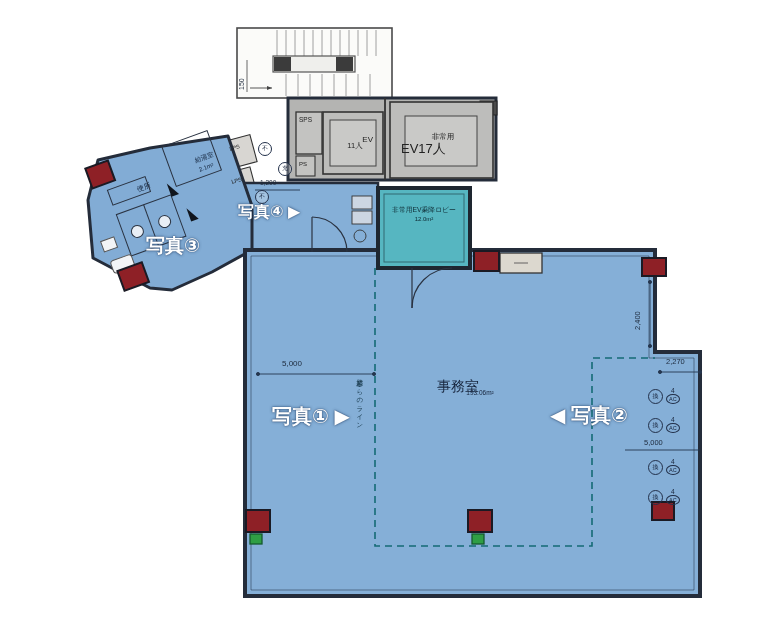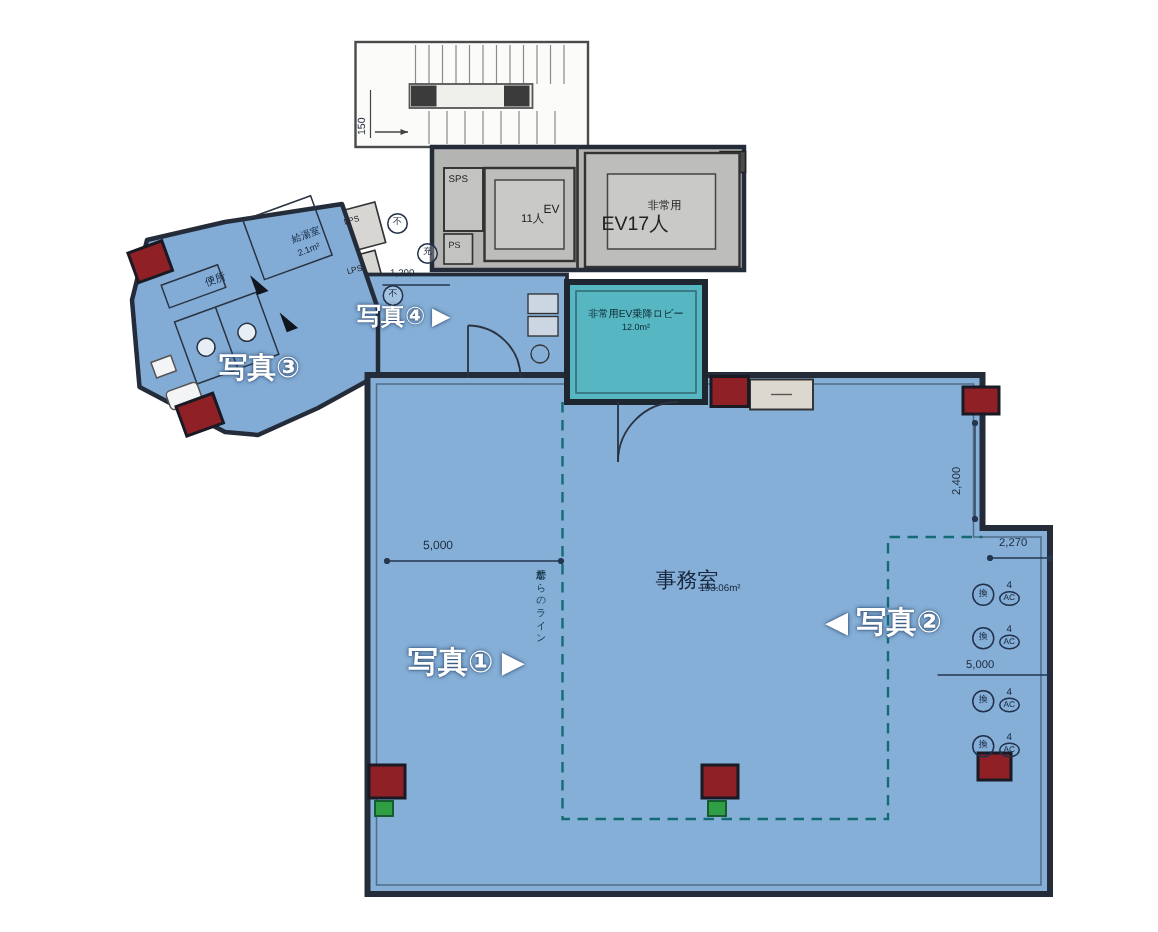--- a/index.html
+++ b/index.html
@@ -147,21 +147,21 @@
     <rect x="472" y="534" width="12" height="10" fill="#2f9e44" stroke="#145a2e" stroke-width="1.3"></rect>
   </g>
 </svg>
 
 
   <div class="lbl photo" style="left:146px;top:236px;font-size:19px;">写真③</div>
   <div class="lbl photo" style="left:238px;top:204px;font-size:16px;">
     <span>写真④</span>
     <span>▶</span>
   </div>
-  <div class="lbl photo" style="left:272px;top:432px;font-size:20px;">
+  <div class="lbl photo" style="left:272px;top:406px;font-size:20px;">
     <span>写真①</span>
     <span>▶</span>
   </div>
   <div class="lbl photo" style="left:550px;top:405px;font-size:20px;">
     <span>◀</span>
     <span>写真②</span>
   </div>
 
   <div class="lbl ctr" style="left:418px;top:379px;width:80px;font-size:14px;color:#16243c;">事務室</div>
   <div class="lbl ctr" style="left:440px;top:390px;width:80px;font-size:6.5px;color:#16243c;">193.06m²</div>

